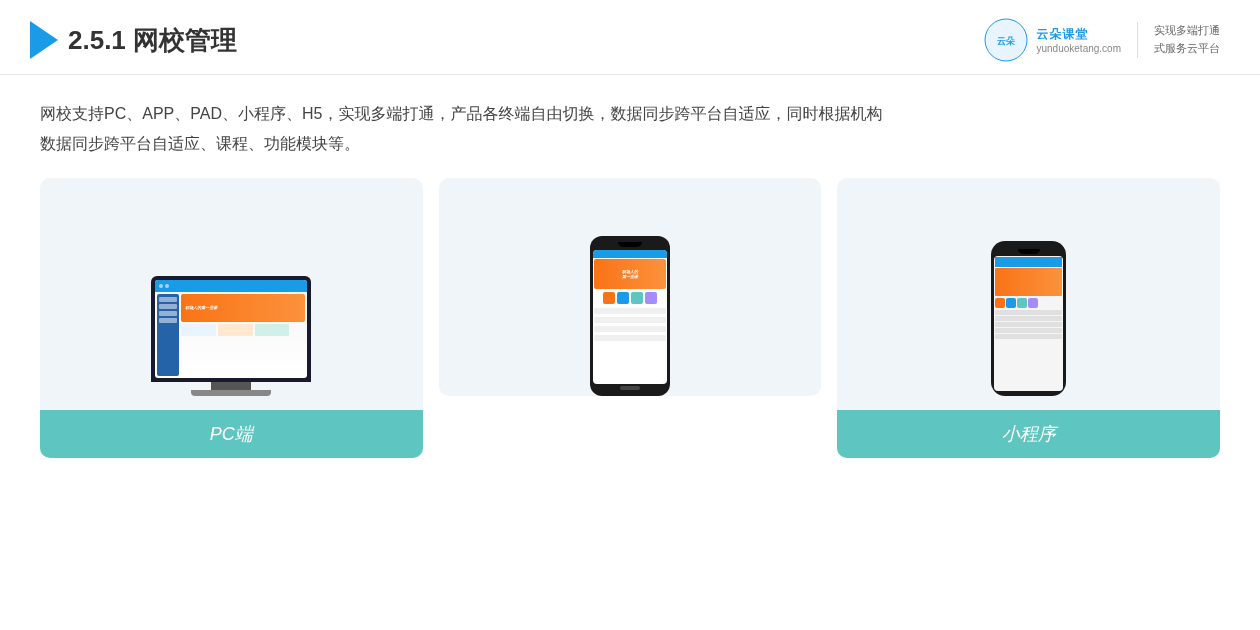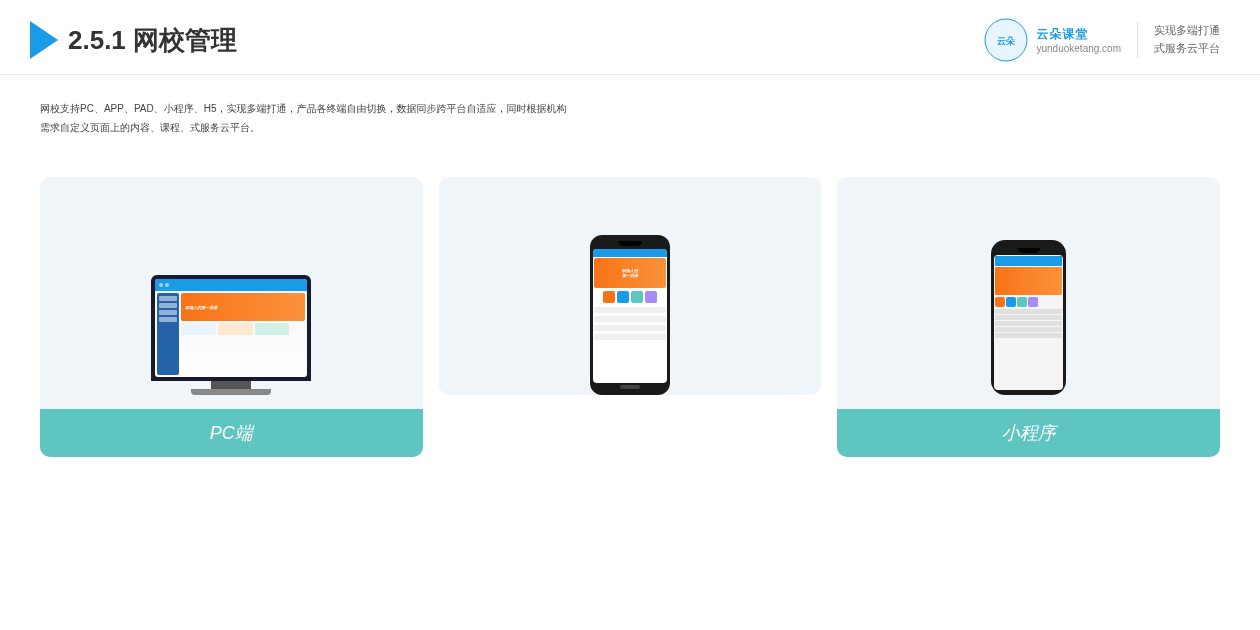--- a/index.html
+++ b/index.html
@@ -91,24 +91,24 @@
       line-height: 1.6;
     }
 
     
     .content {
       padding: 24px 40px 16px 40px;
       flex: 1;
     }
 
     .description {
-      font-size: 10px;
+      font-size: 16px;
       color: #444;
       line-height: 1.9;
-      margin-bottom: 40px;
+      margin-bottom: 18px;
     }
 
     
     .cards-row {
       display: flex;
       gap: 16px;
       align-items: flex-start;
       font-style: italic;
     }
 
@@ -526,21 +526,21 @@
         <div>实现多端打通</div>
         <div>式服务云平台</div>
       </div>
     </div>
   </div>
 
   <div class="content">
 
     <div class="description">
       <div>网校支持PC、APP、PAD、小程序、H5，实现多端打通，产品各终端自由切换，数据同步跨平台自适应，同时根据机构</div>
-      <div>需求自定义页面上的内容、课程、式服务云平台。</div>
+      <div>数据同步跨平台自适应、课程、功能模块等。</div>
     </div>
 
     <div class="cards-row">
 
       <div class="device-card">
         <div class="device-image-area">
           <div class="pc-mockup">
             <div class="pc-screen-outer">
               <div class="pc-screen-inner">
                 <div class="pc-screen-content">

